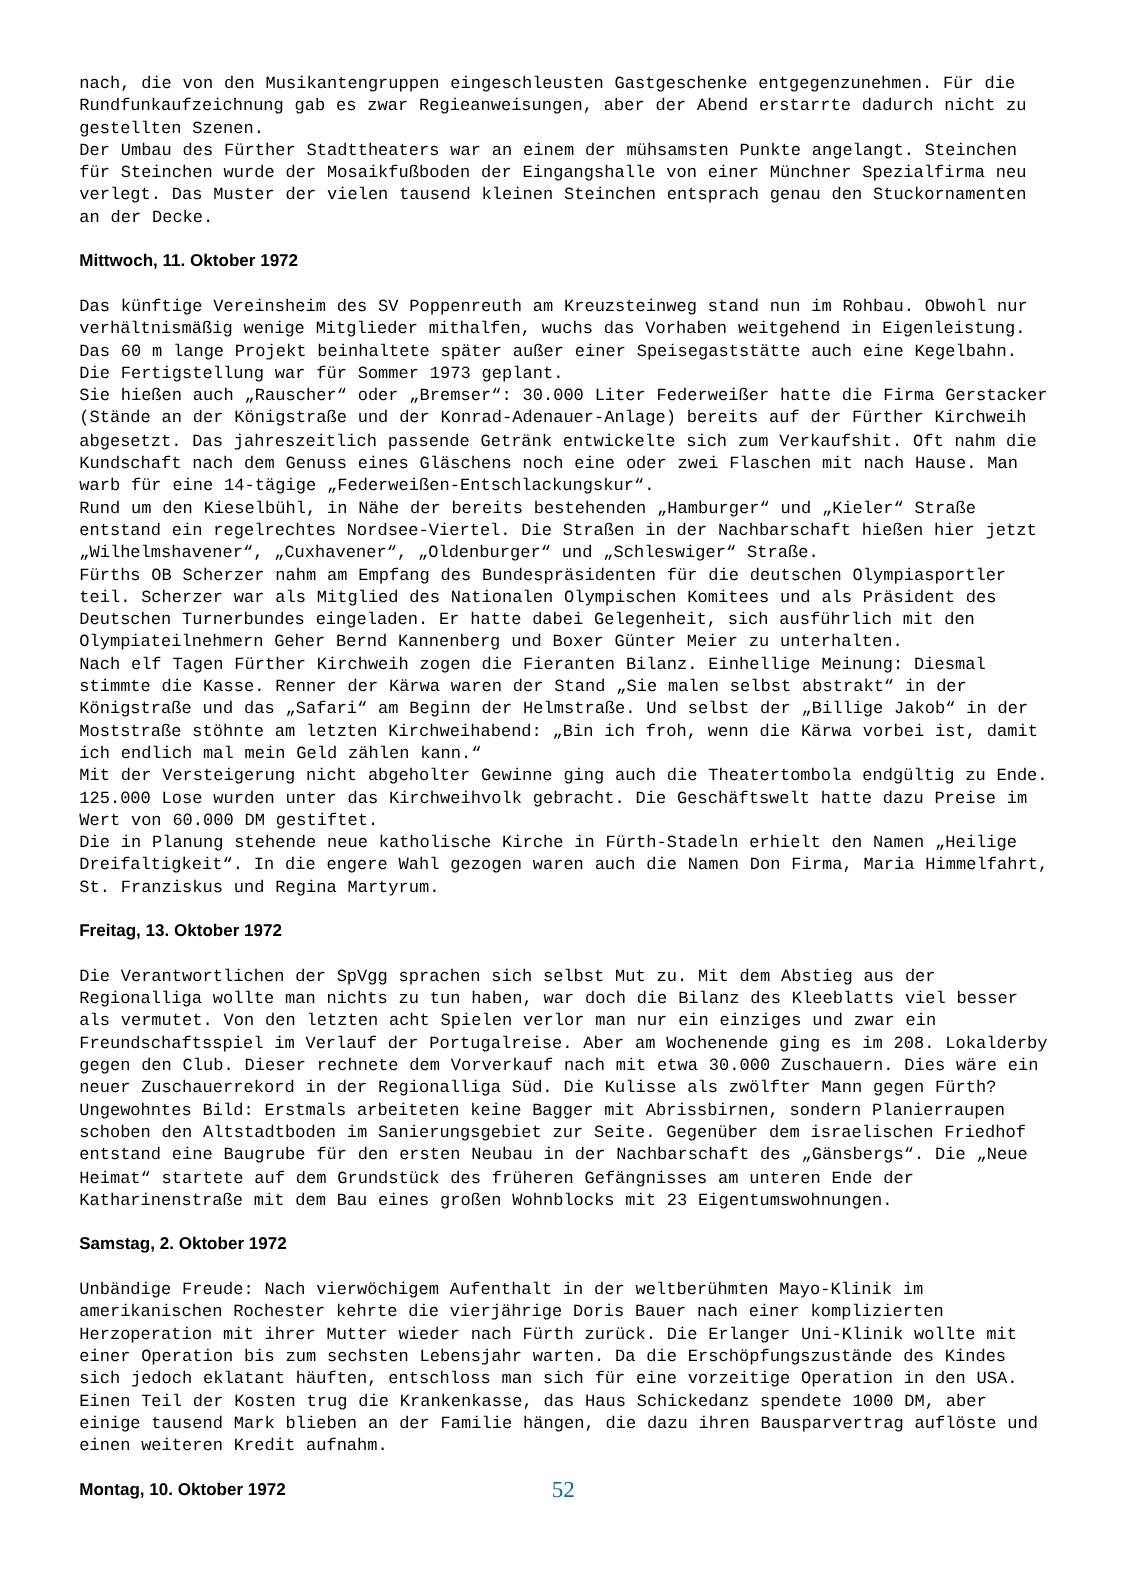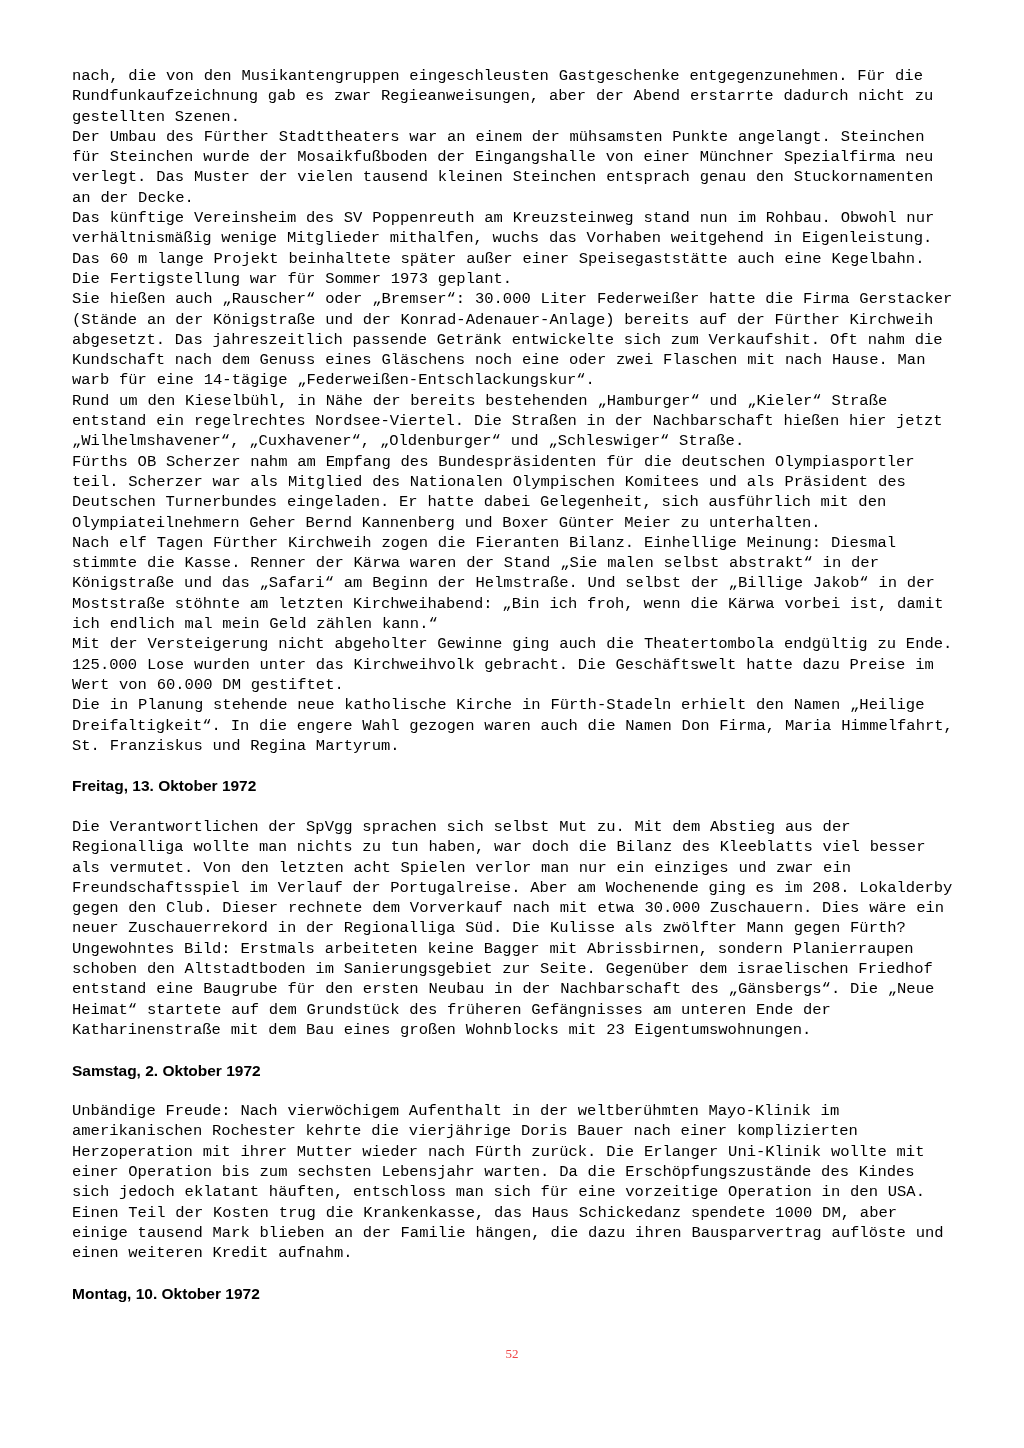--- a/index.html
+++ b/index.html
@@ -38,35 +38,36 @@
     font-weight: 700;
     margin: 20.3px 0;
   }
   .page-number {
     position: absolute;
     left: 0;
     bottom: 84px;
     width: 100%;
     text-align: center;
     font-family: "Liberation Serif", "DejaVu Serif", serif;
-    font-size: 13px;
-    color: #ef4444;
+    font-size: 21px;
+    color: #0369a1;
   }
 </style>
 </head>
 <body>
 
 <div class="page">
   <div class="document-body">
 
   <section class="day-section">
         <p class="body-paragraph">nach, die von den Musikantengruppen eingeschleusten Gastgeschenke entgegenzunehmen. Für die Rundfunkaufzeichnung gab es zwar Regieanweisungen, aber der Abend erstarrte dadurch nicht zu gestellten Szenen.</p>
         <p class="body-paragraph">Der Umbau des Fürther Stadttheaters war an einem der mühsamsten Punkte angelangt. Steinchen für Steinchen wurde der Mosaikfußboden der Eingangshalle von einer Münchner Spezialfirma neu verlegt. Das Muster der vielen tausend kleinen Steinchen entsprach genau den Stuckornamenten an der Decke.</p>
       </section>
       <section class="day-section">
+        <h2 class="day-heading">Mittwoch, 11. Oktober 1972</h2>
         <p class="body-paragraph">Das künftige Vereinsheim des SV Poppenreuth am Kreuzsteinweg stand nun im Rohbau. Obwohl nur verhältnismäßig wenige Mitglieder mithalfen, wuchs das Vorhaben weitgehend in Eigenleistung. Das 60 m lange Projekt beinhaltete später außer einer Speisegaststätte auch eine Kegelbahn. Die Fertigstellung war für Sommer 1973 geplant.</p>
         <p class="body-paragraph">Sie hießen auch „Rauscher“ oder „Bremser“: 30.000 Liter Federweißer hatte die Firma Gerstacker (Stände an der Königstraße und der Konrad-Adenauer-Anlage) bereits auf der Fürther Kirchweih abgesetzt. Das jahreszeitlich passende Getränk entwickelte sich zum Verkaufshit. Oft nahm die Kundschaft nach dem Genuss eines Gläschens noch eine oder zwei Flaschen mit nach Hause. Man warb für eine 14-tägige „Federweißen-Entschlackungskur“.</p>
         <p class="body-paragraph">Rund um den Kieselbühl, in Nähe der bereits bestehenden „Hamburger“ und „Kieler“ Straße entstand ein regelrechtes Nordsee-Viertel. Die Straßen in der Nachbarschaft hießen hier jetzt „Wilhelmshavener“, „Cuxhavener“, „Oldenburger“ und „Schleswiger“ Straße.</p>
       </section>
       <section class="day-section">
         <p class="body-paragraph">Fürths OB Scherzer nahm am Empfang des Bundespräsidenten für die deutschen Olympiasportler teil. Scherzer war als Mitglied des Nationalen Olympischen Komitees und als Präsident des Deutschen Turnerbundes eingeladen. Er hatte dabei Gelegenheit, sich ausführlich mit den Olympiateilnehmern Geher Bernd Kannenberg und Boxer Günter Meier zu unterhalten.</p>
         <p class="body-paragraph">Nach elf Tagen Fürther Kirchweih zogen die Fieranten Bilanz. Einhellige Meinung: Diesmal stimmte die Kasse. Renner der Kärwa waren der Stand „Sie malen selbst abstrakt“ in der Königstraße und das „Safari“ am Beginn der Helmstraße. Und selbst der „Billige Jakob“ in der Moststraße stöhnte am letzten Kirchweihabend: „Bin ich froh, wenn die Kärwa vorbei ist, damit ich endlich mal mein Geld zählen kann.“</p>
         <p class="body-paragraph">Mit der Versteigerung nicht abgeholter Gewinne ging auch die Theatertombola endgültig zu Ende. 125.000 Lose wurden unter das Kirchweihvolk gebracht. Die Geschäftswelt hatte dazu Preise im Wert von 60.000 DM gestiftet.</p>
         <p class="body-paragraph">Die in Planung stehende neue katholische Kirche in Fürth-Stadeln erhielt den Namen „Heilige Dreifaltigkeit“. In die engere Wahl gezogen waren auch die Namen Don Firma, Maria Himmelfahrt, St. Franziskus und Regina Martyrum.</p>
       </section>

